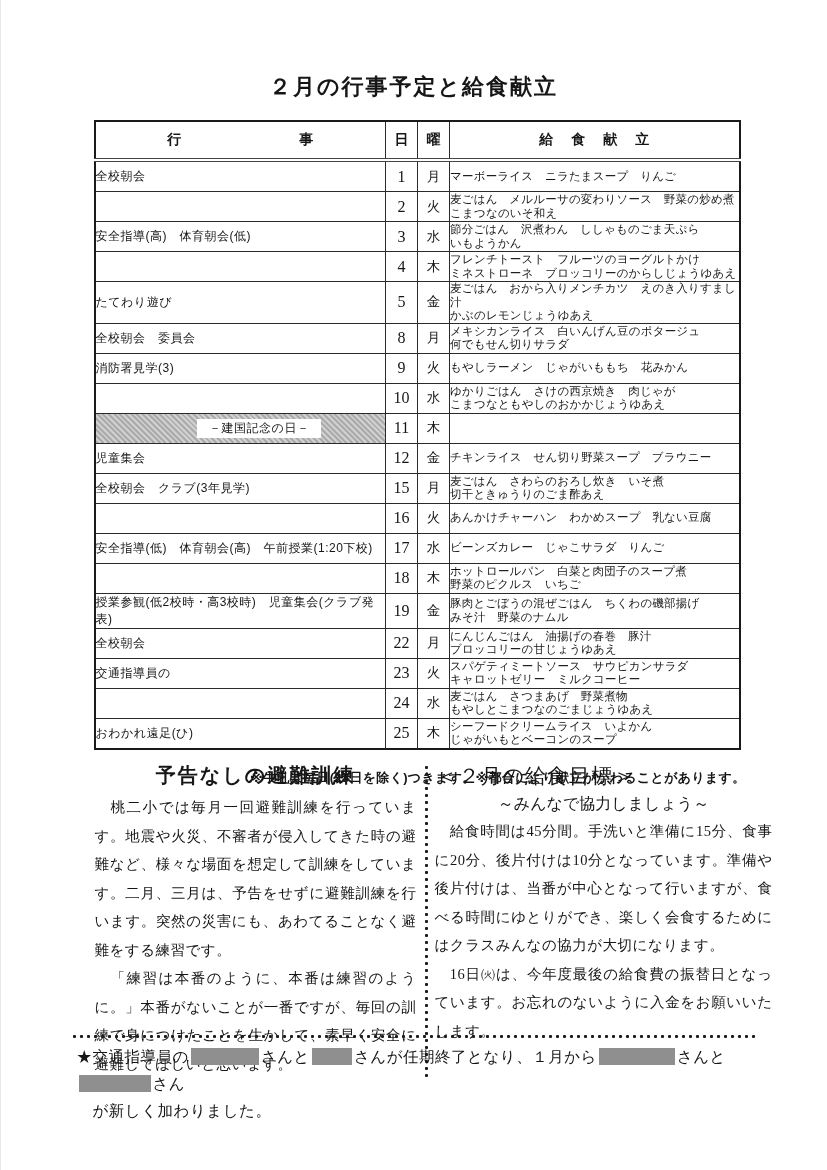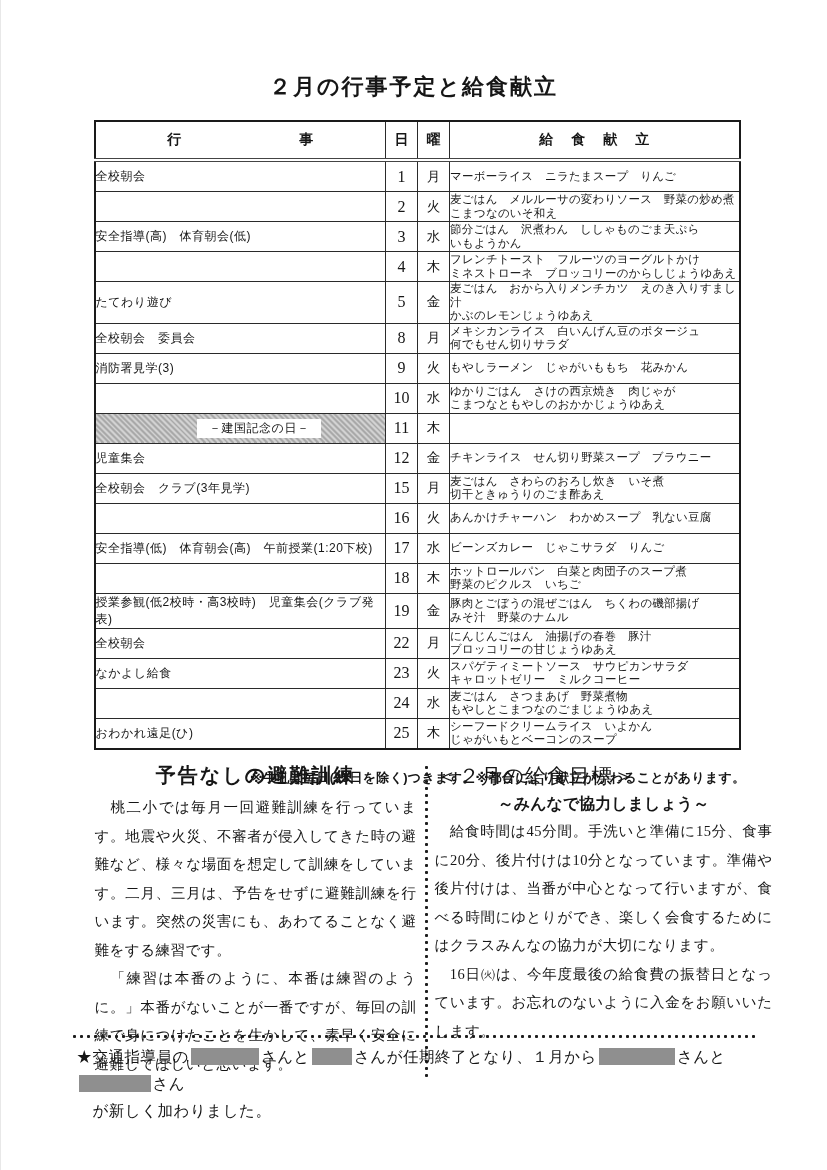--- a/index.html
+++ b/index.html
@@ -49,21 +49,21 @@
   .art-right { width:338px; }
   .v-ornament {
     width:7px; margin:2px 5px 0 6px; align-self:stretch;
     background-image:radial-gradient(circle,#1d1d1d 1.3px,transparent 1.8px);
     background-size:7px 7px; background-position:center top;
   }
   .art-title-left {
     text-align:center; font-size:20px; font-weight:bold; letter-spacing:2px; margin-bottom:4px;
   }
   .art-title-right { font-size:21px; font-weight:normal; letter-spacing:1px; padding-left:2px; }
-  .art-subtitle { text-align:center; font-size:16px; font-weight:bold; margin:4px 0 2px 0; }
+  .art-subtitle { text-align:center; font-size:16px; font-weight:normal; margin:4px 0 2px 0; }
   .art-body p {
     margin:0; font-family:"Liberation Serif","DejaVu Serif",serif;
     font-size:14.5px; line-height:28.5px; text-align:justify; letter-spacing:0.5px;
   }
   
   .h-ornament {
     position:absolute; top:1033px; left:70px; width:688px; height:7px;
     background-image:radial-gradient(circle,#1d1d1d 1.3px,transparent 1.8px);
     background-size:7px 7px;
   }
@@ -244,21 +244,21 @@
           <tr>
             <td class="c-event">全校朝会</td>
             <td class="c-day">22</td>
             <td class="c-wd">月</td>
             <td class="c-menu">
               <div>にんじんごはん　油揚げの春巻　豚汁</div>
               <div>ブロッコリーの甘じょうゆあえ</div>
             </td>
           </tr>
           <tr>
-            <td class="c-event">なかよし給食</td>
+            <td class="c-event">交通指導員の</td>
             <td class="c-day">23</td>
             <td class="c-wd">火</td>
             <td class="c-menu">
               <div>スパゲティミートソース　サウピカンサラダ</div>
               <div>キャロットゼリー　ミルクコーヒー</div>
             </td>
           </tr>
           <tr>
             <td class="c-event"></td>
             <td class="c-day">24</td>

